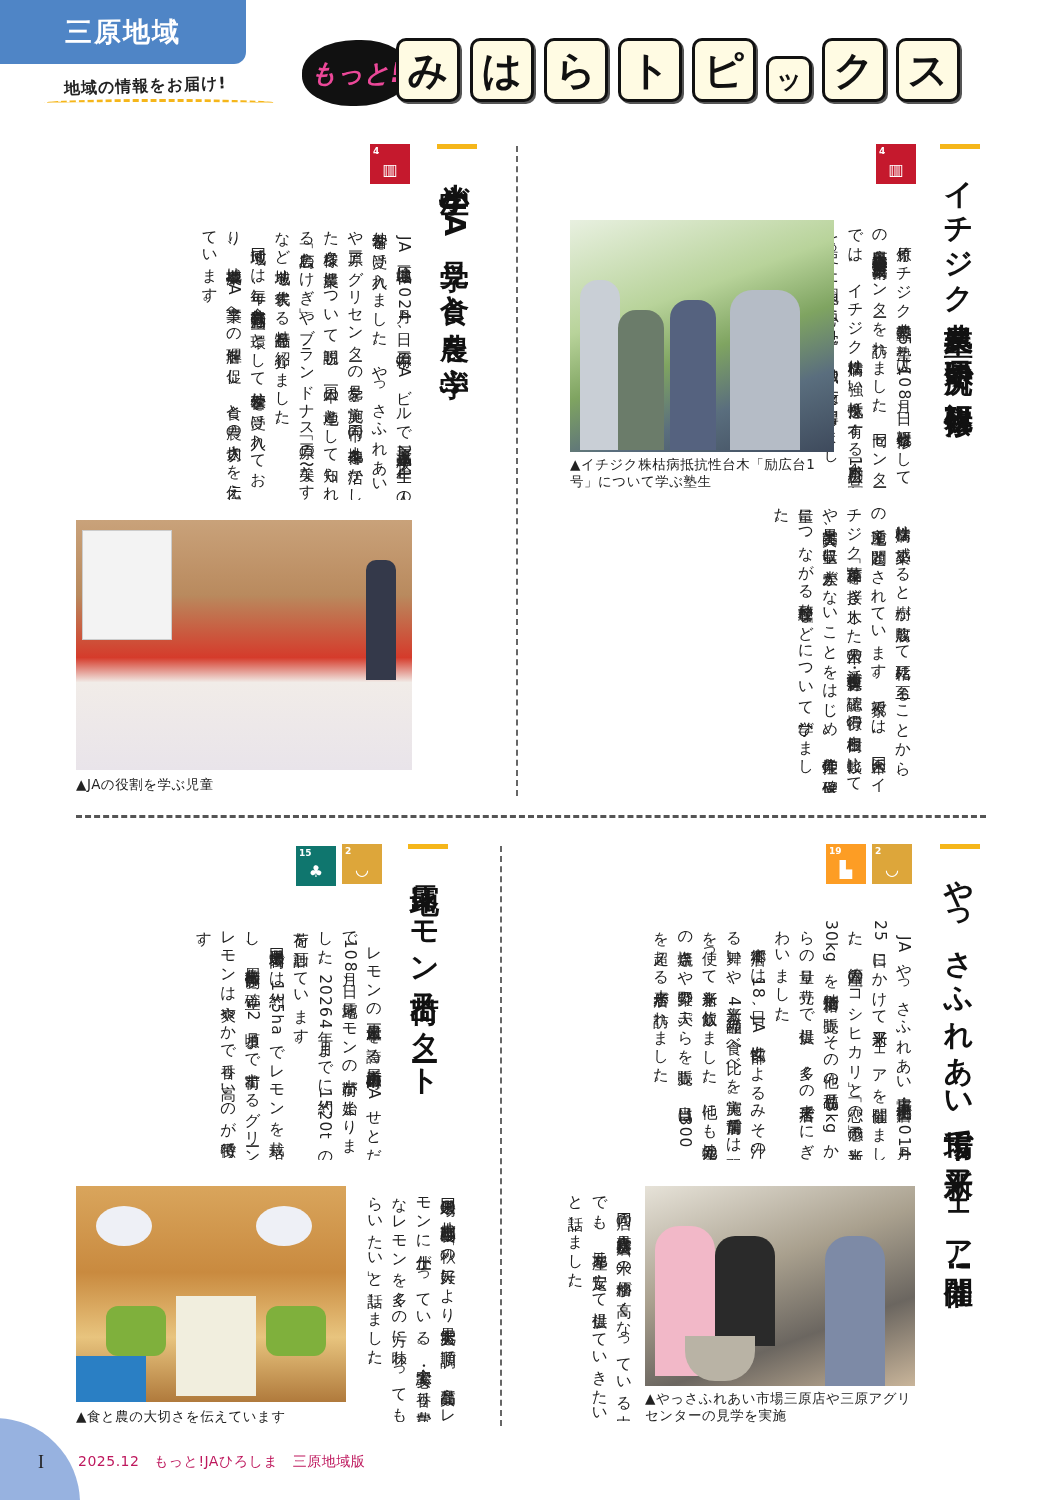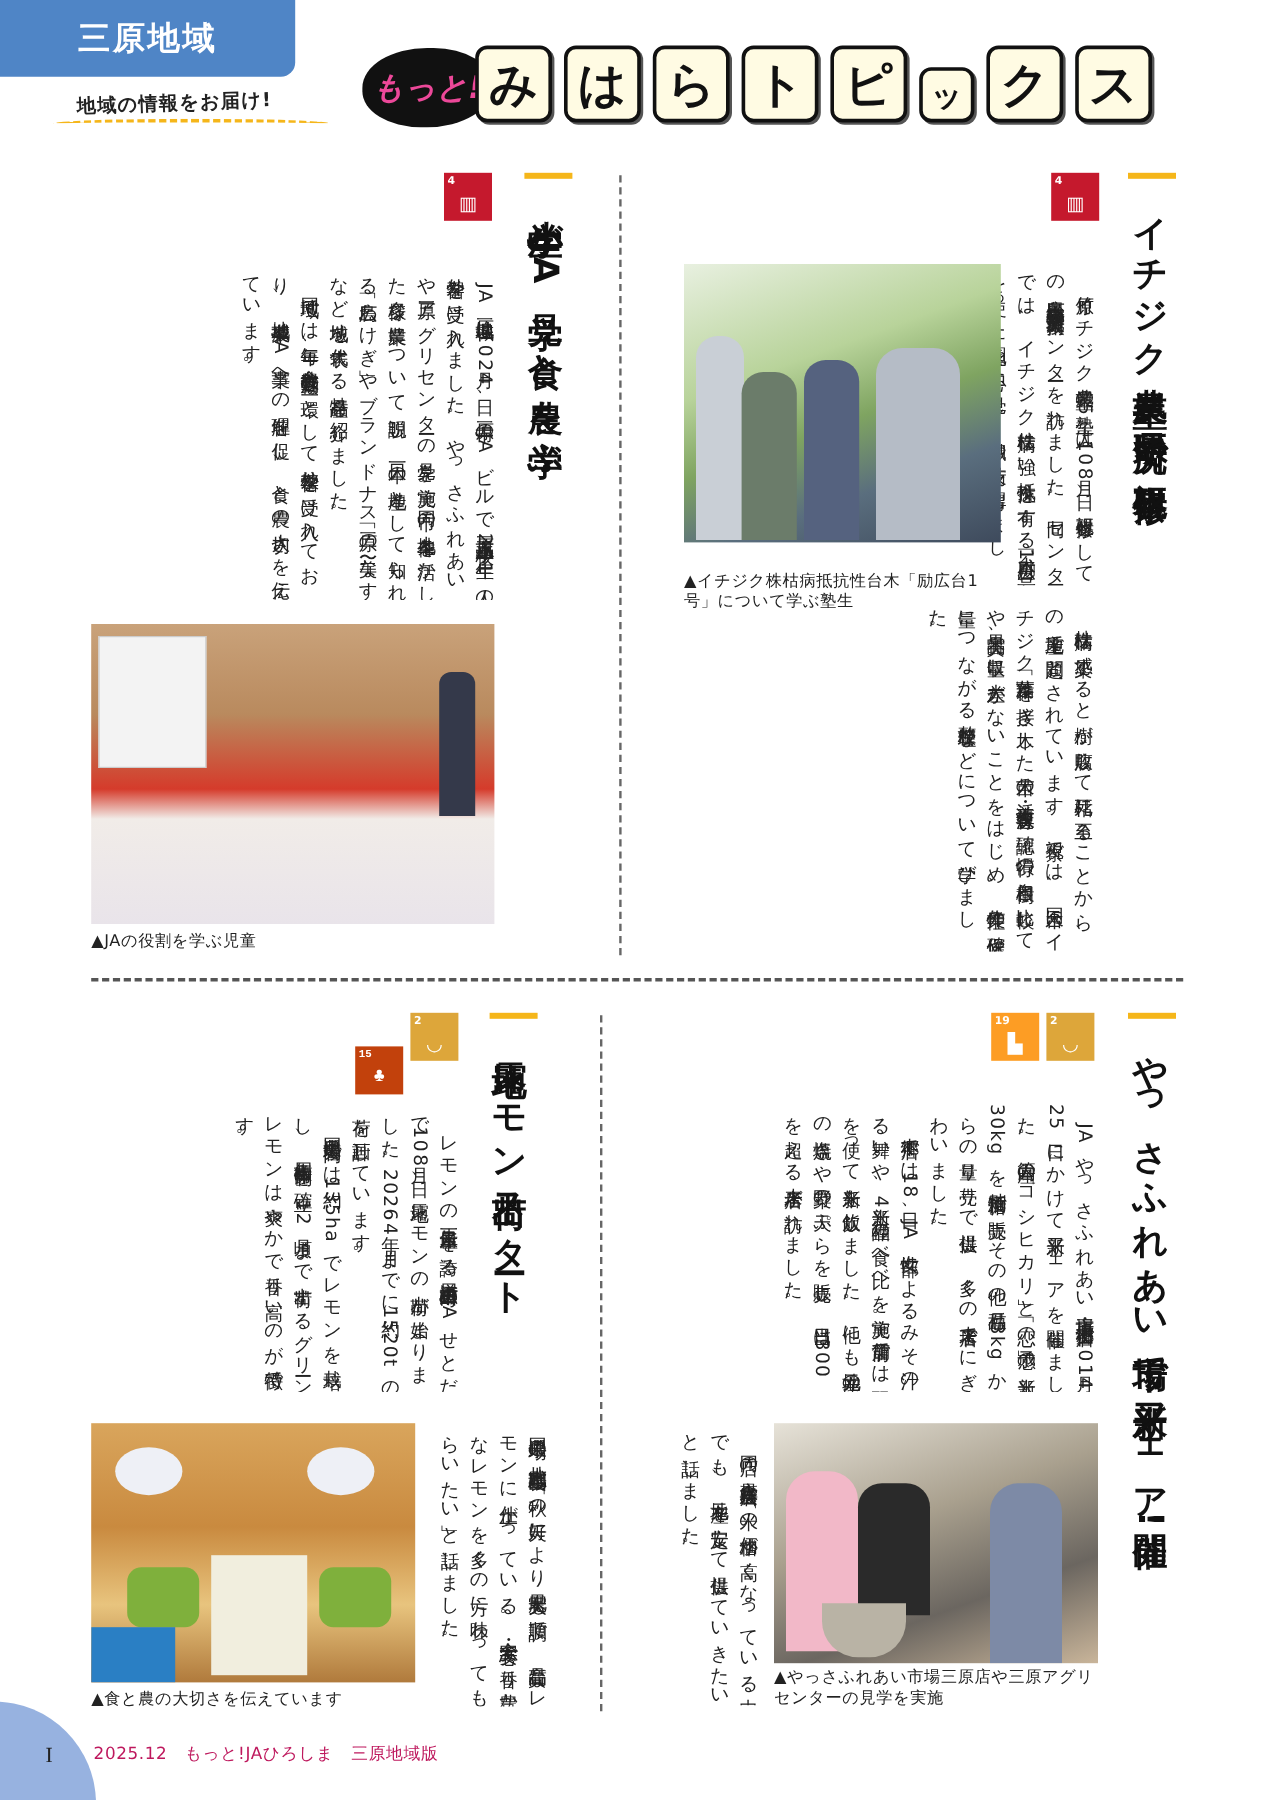--- a/index.html
+++ b/index.html
@@ -92,21 +92,21 @@
   </div>
   <div class="abs vt mixed body-text" style="left:560px; top:497px; width:355px; height:296px; overflow:hidden;">
     <p>株枯病は感染すると樹が腐敗して枯死に至ることから、全国の主産地で問題とされています。視察では、同台木にイチジク「蓬莱柿」を接ぎ木した苗木の活着・生育状況を確認。慣行の自根樹と比較して生育や果実品質、収量に大差がないことをはじめ、作業性の確保や安定収量につながる整枝管理などについて学びました。</p>
   </div>
   <div class="abs photo" style="left:570px; top:220px; width:264px; height:232px; background:linear-gradient(160deg,#e8f0e0 0%,#b8d39a 35%,#7fa461 55%,#5a6e7e 75%,#3e4a5c 100%);">
     <div style="position:absolute; left:10px; top:60px; width:40px; height:170px; background:#c9cfd6; border-radius:18px 18px 0 0;"></div>
     <div style="position:absolute; left:48px; top:90px; width:46px; height:140px; background:#6b7c6a; border-radius:18px 18px 0 0;"></div>
     <div style="position:absolute; left:100px; top:80px; width:46px; height:150px; background:#55627f; border-radius:18px 18px 0 0;"></div>
     <div style="position:absolute; left:160px; top:70px; width:70px; height:160px; background:#b5bcc6; border-radius:22px 22px 0 0;"></div>
   </div>
-  <div class="abs caption" style="left:570px; top:456px; width:270px;margin-top:20px;">▲イチジク株枯病抵抗性台木「励広台1号」について学ぶ塾生</div>
+  <div class="abs caption" style="left:570px; top:456px; width:270px;">▲イチジク株枯病抵抗性台木「励広台1号」について学ぶ塾生</div>
 </section>
 
 <section>
   <div class="abs head-bar" style="left:437px; top:144px;"></div>
   <h2 class="abs vt mixed headline" style="left:440px; top:160px; height:400px;">小学生がJA見学　食と農を学ぶ</h2>
   <div class="abs sdg" style="left:370px; top:144px; background:#c5192d;">
     <span class="num">4</span>
     <span class="glyph">▥</span>
   </div>
   <div class="abs vt mixed body-text" style="left:76px; top:220px; width:340px; height:280px; overflow:hidden;">
@@ -143,21 +143,21 @@
     <div style="position:absolute; left:70px; top:50px; width:60px; height:110px; background:#2a2a2a; border-radius:20px 20px 0 0;"></div>
     <div style="position:absolute; left:40px; top:150px; width:70px; height:45px; background:#b9b3a5; border-radius:0 0 30px 30px;"></div>
     <div style="position:absolute; left:180px; top:50px; width:60px; height:150px; background:#7d8aa6; border-radius:24px 24px 0 0;"></div>
   </div>
   <div class="abs caption" style="left:645px; top:1390px; width:280px;">▲やっさふれあい市場三原店や三原アグリセンターの見学を実施</div>
 </section>
 
 <section>
   <div class="abs head-bar" style="left:408px; top:844px;"></div>
   <h2 class="abs vt mixed headline" style="left:410px; top:862px; height:300px;">露地レモン出荷スタート</h2>
-  <div class="abs sdg" style="left:296px; top:872px; background:#c2410c;font-family:Liberation Mono, monospace;">
+  <div class="abs sdg" style="left:296px; top:846px; background:#0f766e;">
     <span class="num">15</span>
     <span class="glyph">♣</span>
   </div>
   <div class="abs sdg" style="left:342px; top:844px; background:#dda63a;">
     <span class="num">2</span>
     <span class="glyph">◡</span>
   </div>
   <div class="abs vt mixed body-text" style="left:76px; top:920px; width:310px; height:240px; overflow:hidden;">
     <p>レモンの生産量日本一を誇る尾道市瀬戸田町のJAせとだ選果場で10月8日、露地レモンの出荷が始まりました。2026年4月までに約1520tの出荷を計画しています。</p>
     <p>同選果場管内では約135haでレモンを栽培し、周年出荷体制を確立。12月頃まで出荷するグリーンレモンは爽やかで香り高いのが特徴です。</p>

